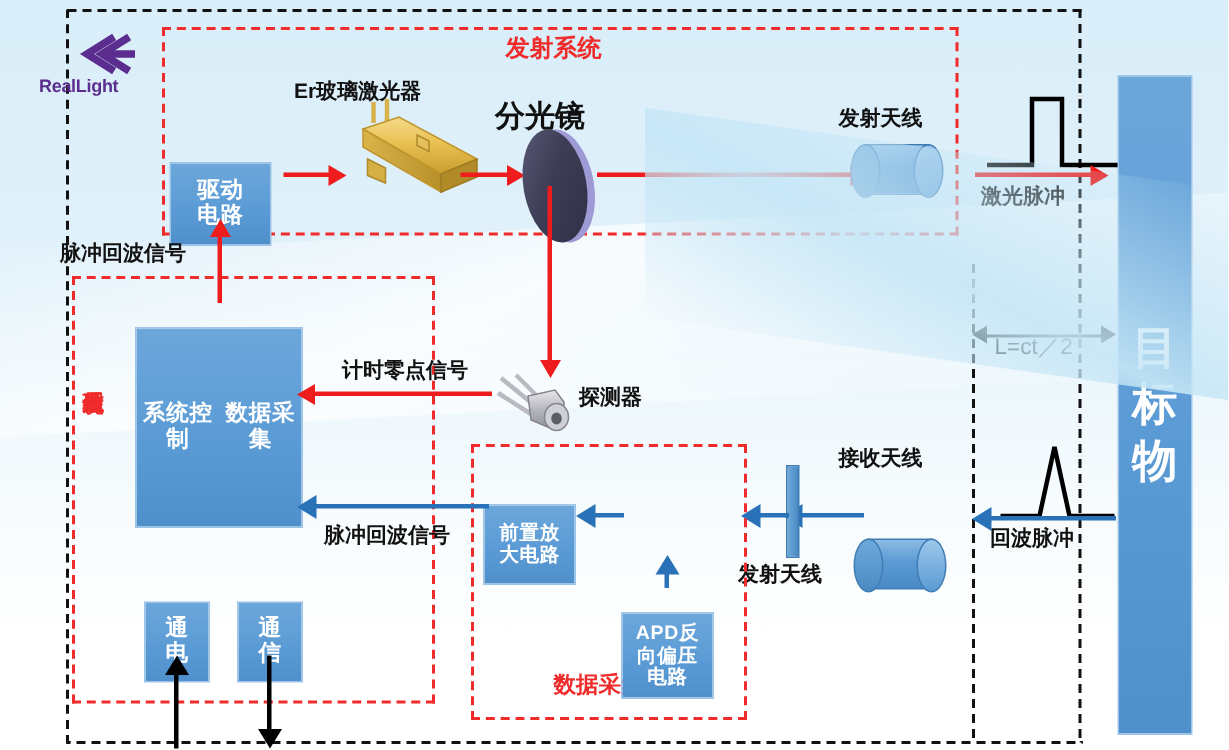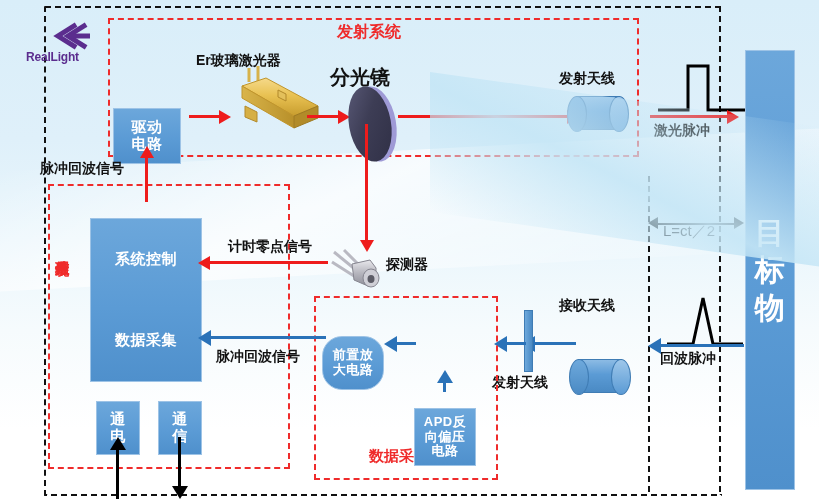--- a/index.html
+++ b/index.html
@@ -227,21 +227,21 @@
 
   <div class="abs red-dash" style="left:314px;top:296px;width:180px;height:180px;"></div>
   <div class="abs lbl-red" style="left:369px;top:447px;font-size:15px;">数据采集</div>
 
 
   <div class="ar" style="left:384px;top:336px;width:32px;height:16px;">
     <div class="ar-line h-blue" style="left:12px;top:6px;width:20px;"></div>
     <div class="head hd-l-blue" style="left:0;top:0;"></div>
   </div>
 
-  <div class="abs bbox" style="left:322px;top:316px;width:62px;height:54px;font-size:13px;border-radius:20px;">
+  <div class="abs bbox" style="left:322px;top:316px;width:62px;height:54px;font-size:13px;">
     <div>
       <span>前置放</span>
       <span>大电路</span>
     </div>
   </div>
 
   <div class="abs bbox" style="left:414px;top:388px;width:62px;height:58px;font-size:13px;">
     <div>
       <span>APD反</span>
       <span>向偏压</span>
@@ -250,21 +250,21 @@
   </div>
 
   <div class="ar" style="left:437px;top:370px;width:16px;height:22px;">
     <div class="ar-line v-blue" style="left:6px;top:6px;height:16px;"></div>
     <div class="head hd-u-blue" style="left:0;top:0;"></div>
   </div>
 
   <div class="abs red-dash" style="left:48px;top:184px;width:238px;height:281px;"></div>
   <div class="abs lbl-red vert" style="left:55px;top:250px;font-size:14px;line-height:1.05;">信号处理系统</div>
 
-  <div class="abs bbox" style="left:90px;top:198px;width:112px;height:164px;flex-direction:column;justify-content:space-around;font-size:15px;">
+  <div class="abs bbox" style="left:90px;top:198px;width:112px;height:134px;flex-direction:row;justify-content:space-around;font-size:15px;">
     <span>系统控制</span>
     <span>数据采集</span>
   </div>
 
   <div class="abs bbox" style="left:96px;top:381px;width:44px;height:54px;font-size:15px;">
     <div>
       <span>通</span>
       <span>电</span>
     </div>
   </div>

